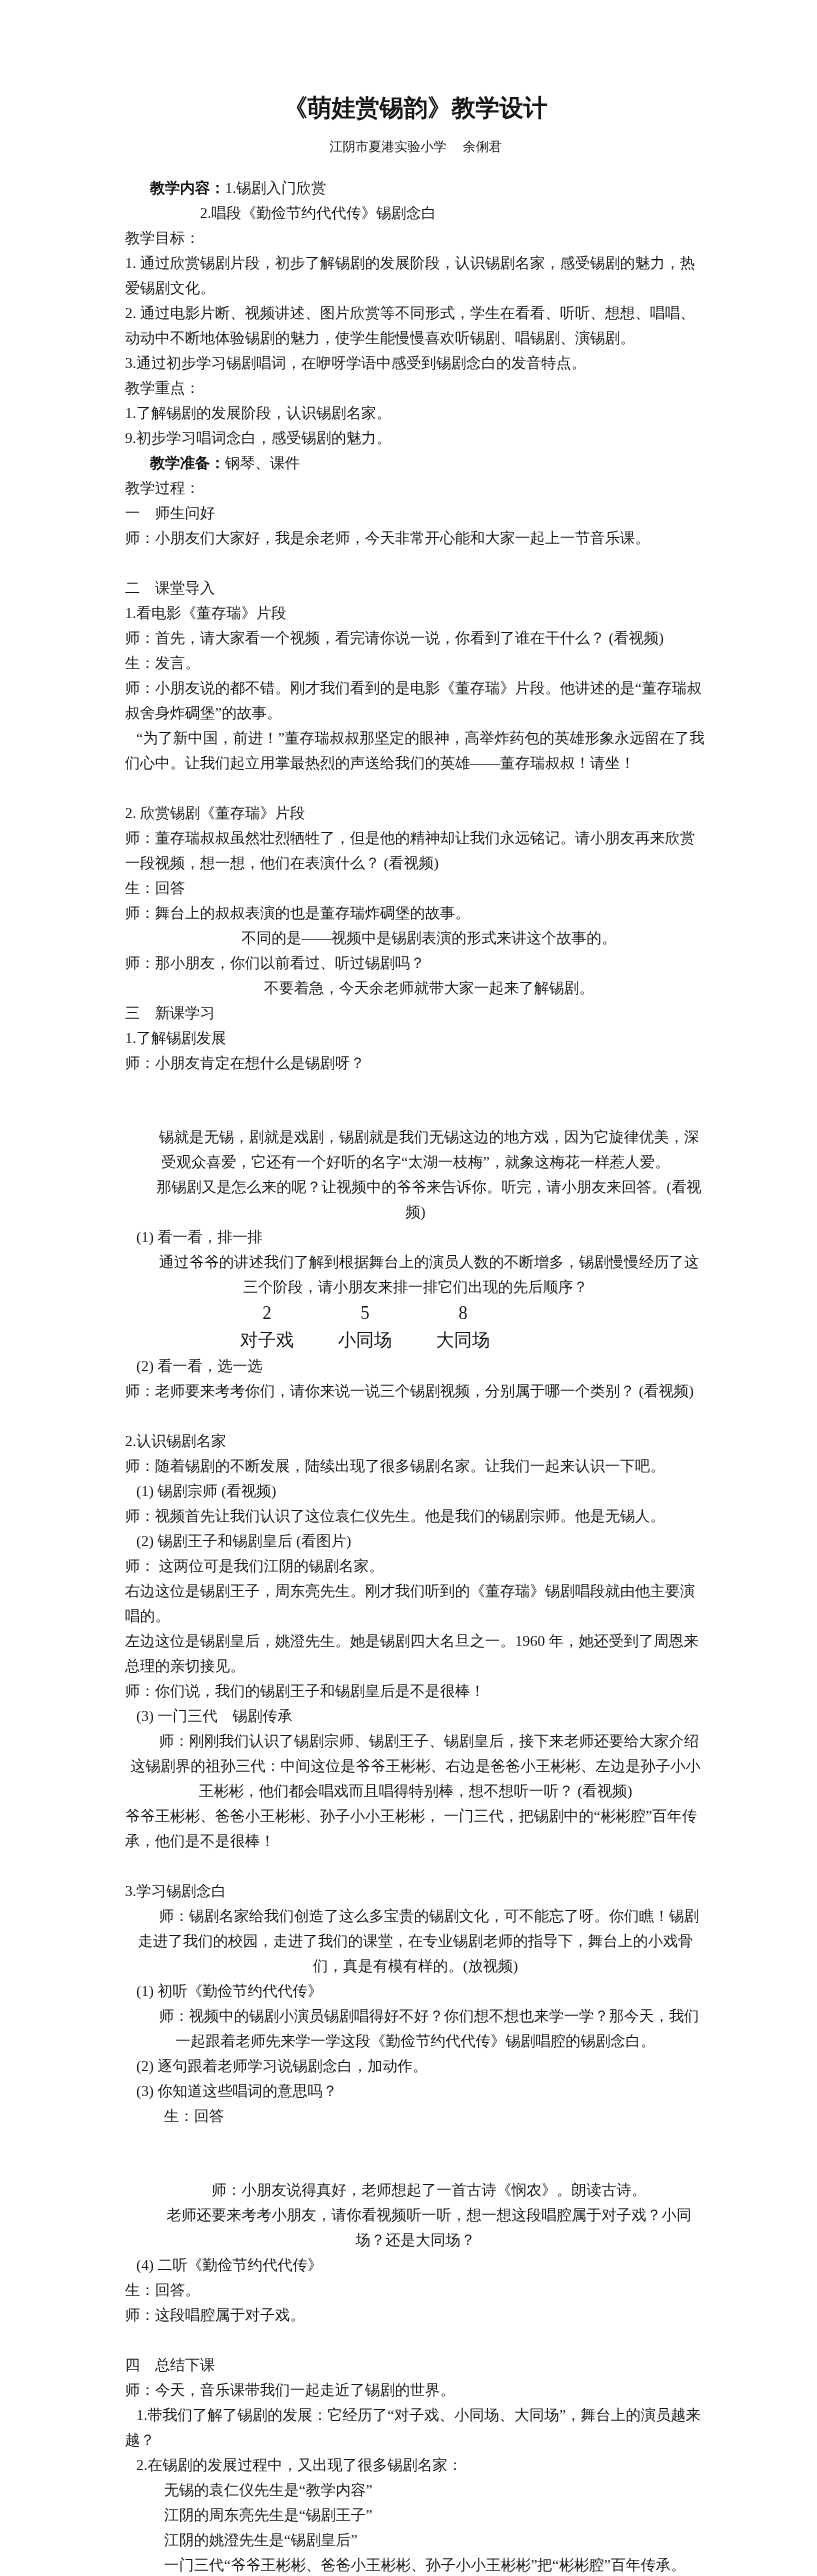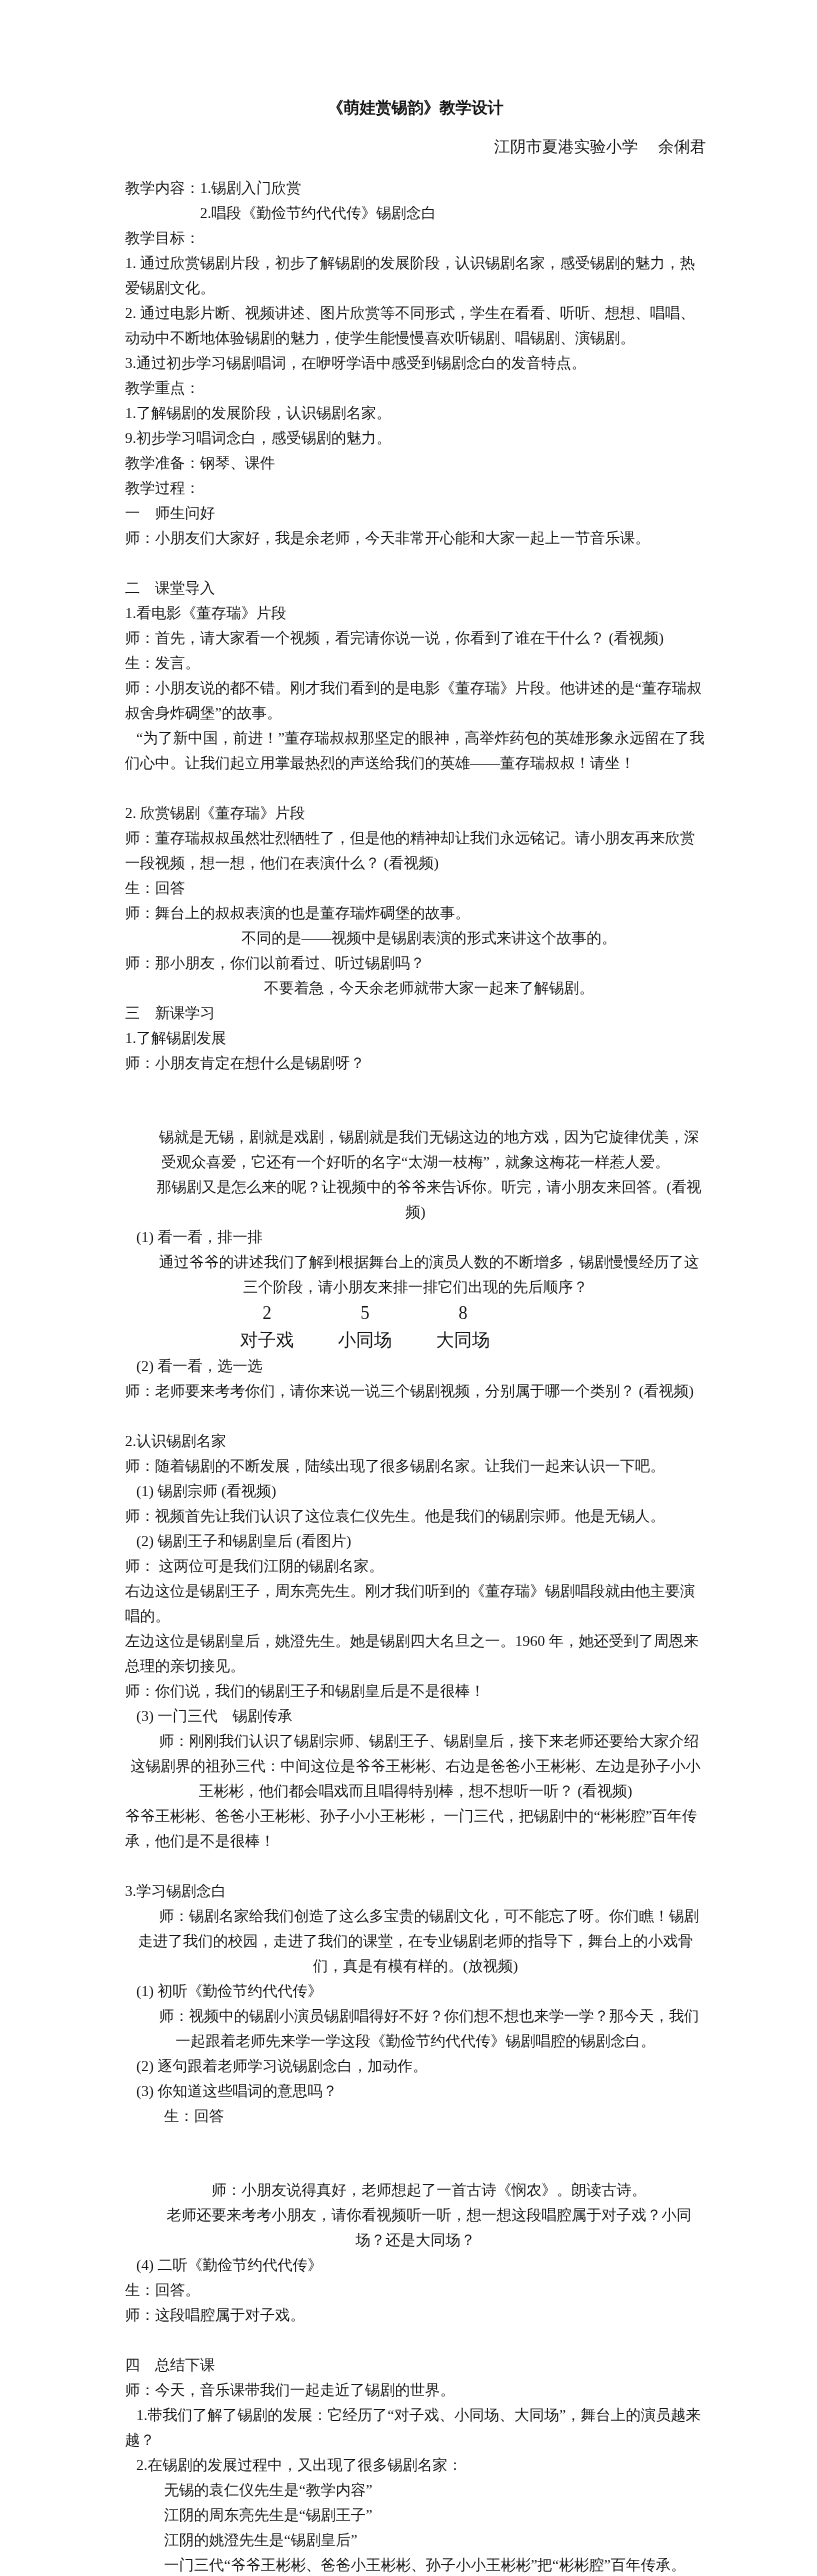--- a/index.html
+++ b/index.html
@@ -6,40 +6,40 @@
   .page{
     width:817px;
     min-height:2669px;
     background:#ffffff;
     color:#161616;
     font-family:"Liberation Serif","DejaVu Serif",serif;
     box-sizing:border-box;
   }
   .inner{padding:95px 111px 62px 125px;}
   .doc-title{
-    font-size:16px;
+    font-size:24px;
     font-weight:bold;
     text-align:center;
     line-height:26px;
     margin:0 0 13.4px 0;
   }
   .byline{
-    font-size:16px;
-    text-align:right;
+    font-size:13px;
+    text-align:center;
     line-height:25px;
     margin:0 0 16.5px 0;
   }
   .para{
     font-size:15px;
     line-height:25px;
     margin:0;
     word-break:break-all;
   }
   .h{font-weight:normal;}
-  .b{font-weight:normal;}
+  .b{font-weight:bold;margin-left:25px;}
   .i1{text-indent:11.3px;}
   .i2{text-indent:27px;text-align:center;}
   .i3{text-indent:39px;}
   .ind-content{text-indent:75px;}
   .gap1{height:25px;}
   .gap2{height:49px;}
   .stage-row{
     font-size:18px;
     line-height:27px;
     padding-left:93px;

